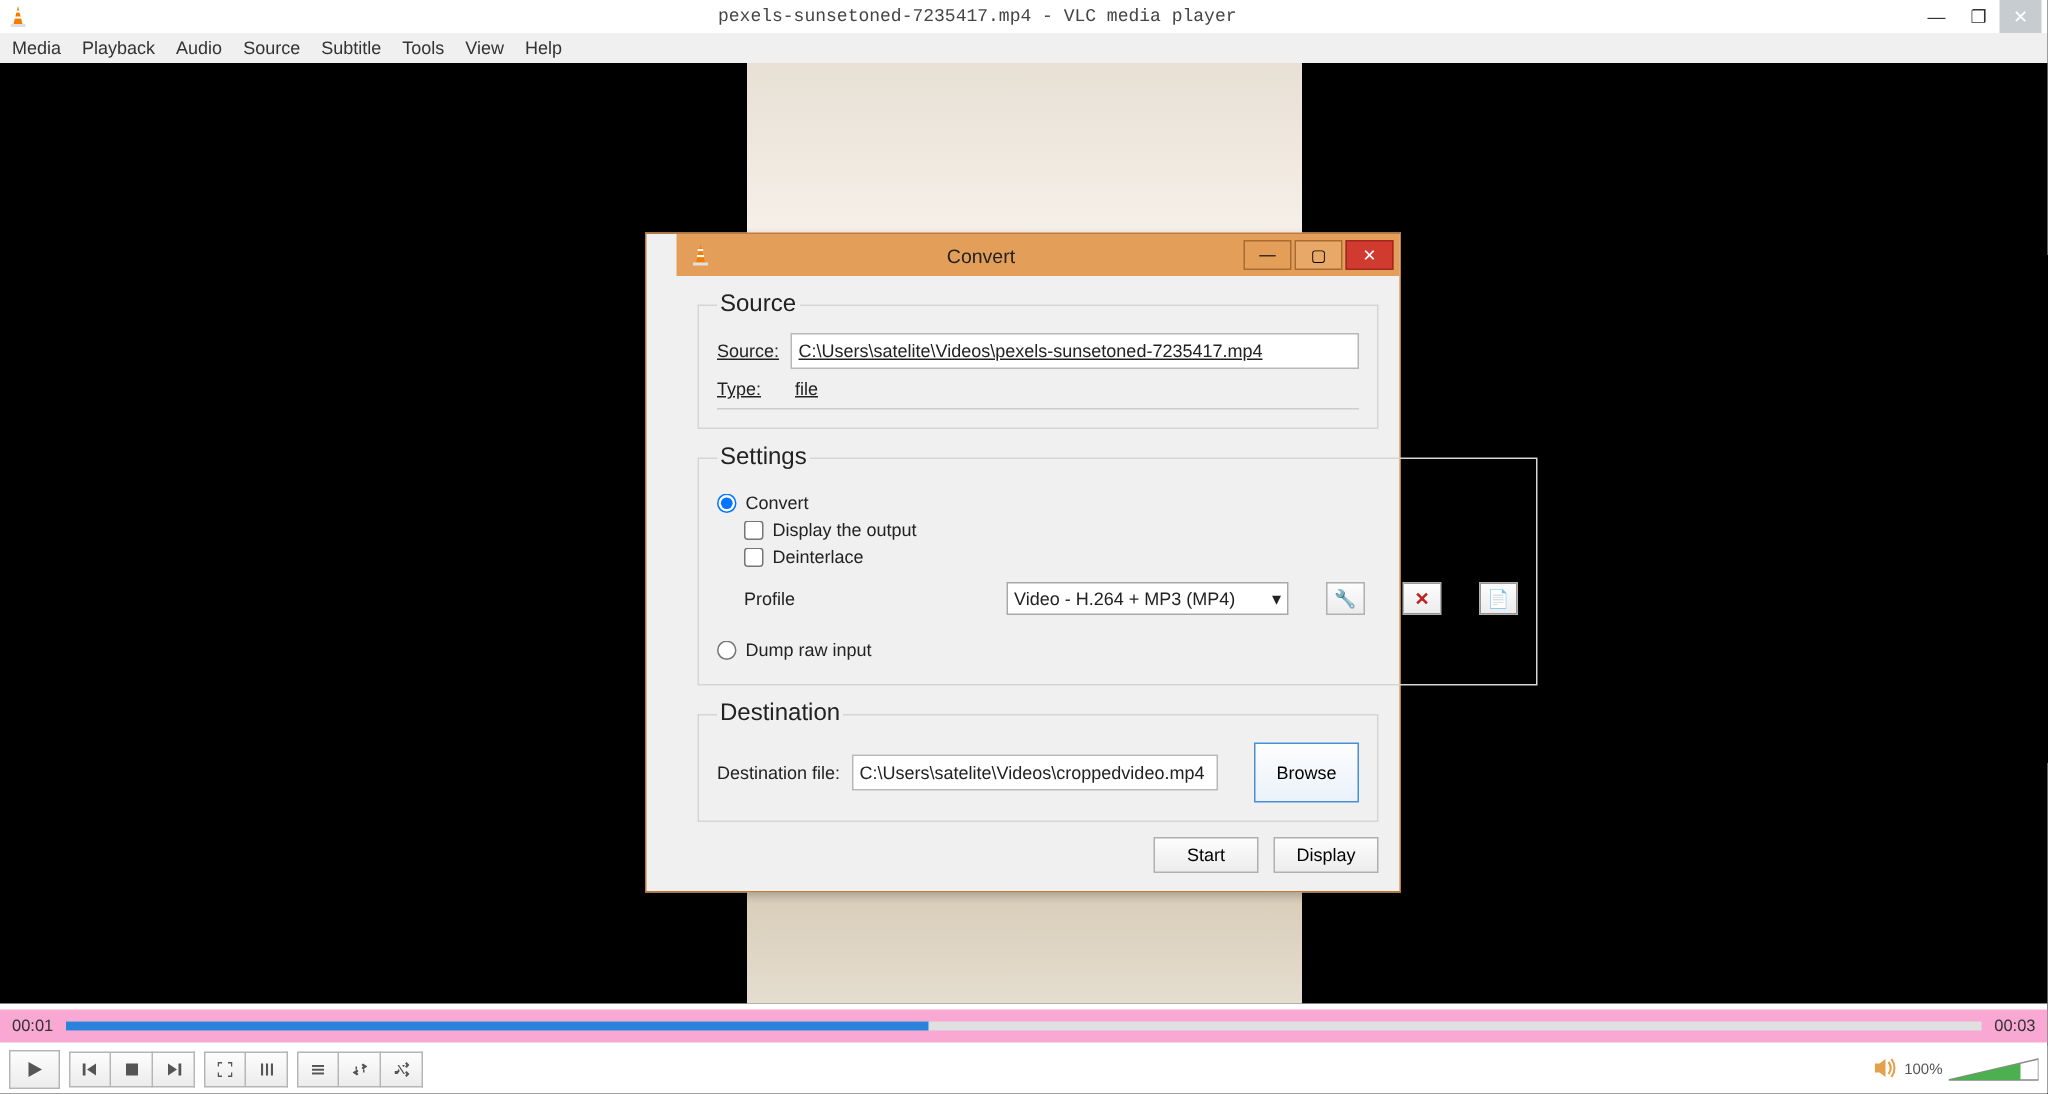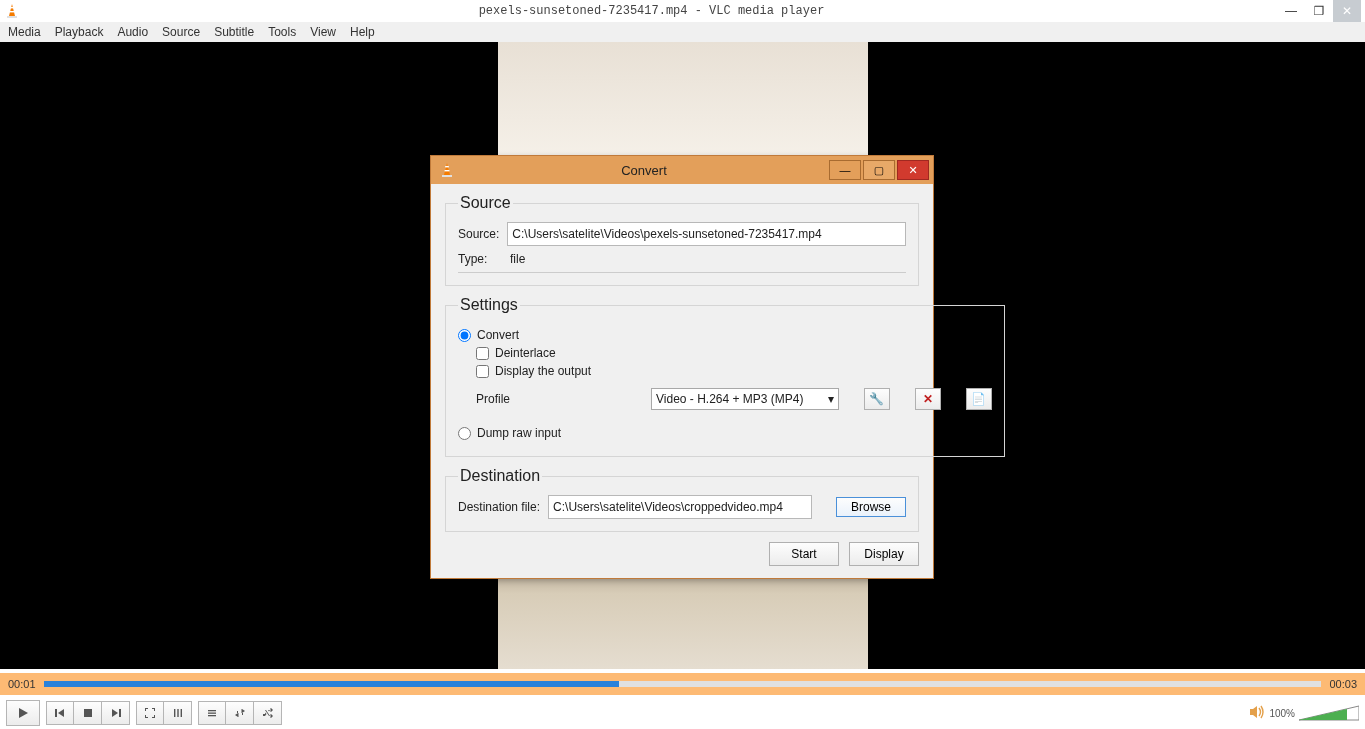--- a/index.html
+++ b/index.html
@@ -17,69 +17,69 @@
 
 .menubar { height: 20px; background: #f0f0f0; display: flex; align-items: center; padding: 0 8px; gap: 14px; font-size: 12px; color: #333; }
 .menubar span { cursor: default; }
 
 
 .video-area { position: absolute; top: 42px; left: 0; right: 0; bottom: 60px; background: #000; display: flex; align-items: center; justify-content: center; }
 .video-frame { width: 370px; height: 100%; background: linear-gradient(180deg, #e8e0d5 0%, #f5f0e8 18%, #9a8a78 32%, #f0ead8 42%, #e0d5c5 55%, #6b5a48 70%, #8a7a68 78%, #d8cdb8 88%, #e5ddd0 100%); position: relative; }
 .video-frame::after { content:""; position:absolute; top:30%; left:15%; width:70%; height:35%; background: radial-gradient(ellipse at center, rgba(240,230,215,0.7) 0%, rgba(110,90,70,0.4) 50%, transparent 80%); border-radius:40%; }
 
 
-.timeline-row { position: absolute; bottom: 34px; left: 0; right: 0; height: 22px; display: flex; align-items: center; padding: 0 8px; gap: 8px; font-size: 11px; color: #333; background:#fdba74;}
+.timeline-row { position: absolute; bottom: 34px; left: 0; right: 0; height: 22px; display: flex; align-items: center; padding: 0 8px; gap: 8px; font-size: 11px; color: #333; background:#f9a8d4;}
 .seekbar { flex: 1; height: 6px; background: #e0e0e0; position: relative; }
 .seekbar .filled { position: absolute; top: 0; left: 0; height: 100%; background: #2a82da; }
 
 
 .controls-row { position: absolute; bottom: 0; left: 0; right: 0; height: 32px; background: #fff; display: flex; align-items: center; padding: 0 6px; gap: 6px; }
 .ctrl-btn { width: 28px; height: 24px; border: 1px solid #b5b5b5; background: linear-gradient(#fdfdfd,#ececec); display: flex; align-items: center; justify-content: center; font-size: 11px; color: #444; cursor: default;}
 .ctrl-btn.play { width: 34px; height: 26px; }
 .ctrl-group { display: flex; gap: 0; }
 .ctrl-group .ctrl-btn + .ctrl-btn { border-left: none; }
 .spacer { flex: 1; }
 .vol-wrap { display:flex; align-items:center; gap:4px; font-size:10px; color:#555;}
 .vol-triangle { width: 60px; height: 18px; position: relative; }
 .vol-triangle svg { width: 60px; height: 18px; }
 
 
-.dialog { position: absolute; top: 155px; left: 430px; width: 504px; background: #f0f0f0; border: 1px solid #c07a3a; box-shadow: 2px 2px 6px rgba(0,0,0,0.25); }
+.dialog { position: absolute; top: 155px; left: 430px; width: 504px; background: #f0f0f0; border: 1px solid #c07a3a; box-shadow: 2px 2px 6px rgba(0,0,0,0.25); padding-left: 20px; }
 .dlg-titlebar { height: 28px; background: #e39f5a; display: flex; align-items: center; padding: 0 4px 0 8px; }
 .dlg-titlebar .app-icon { width: 16px; height: 16px; margin-right: 6px;}
 .dlg-titlebar .dlg-title { flex:1; text-align:center; font-size: 13px; color:#222;}
 .dlg-win-btn { width: 32px; height: 20px; margin-left:2px; display:flex; align-items:center; justify-content:center; font-size:11px; border:1px solid #a86b30; background:#e39f5a; cursor:default;}
 .dlg-win-btn.max { background:#e8a968;}
 .dlg-win-btn.close { background: #d13a2e; color:#fff; border-color:#a02820;}
 .dlg-body { padding: 10px 14px 12px; font-size: 12px; color: #222; }
 
 fieldset.group { border: 1px solid #d5d5d5; padding: 10px 12px 12px; margin-bottom: 10px; }
 fieldset.group legend { font-size: 16px; color: #222; padding: 0 2px; }
 
-.row { display: flex; align-items: center; gap: 8px; margin-bottom: 6px; }
+.row { display: flex; align-items: center; gap: 8px; margin-bottom: 6px; text-decoration: underline; }
 .row .lbl { font-size: 12px; color:#222; }
 .txt-input { flex:1; height: 24px; border: 1px solid #b8b8b8; background:#fff; font-size: 12px; padding: 0 4px; color:#222;}
 .hr-line { border-bottom: 1px solid #ccc; margin: 6px 0 0 0; }
 
 .radio-row { display:flex; align-items:center; gap:6px; margin: 4px 0;}
 .radio { width:13px; height:13px; }
 .chk { width:13px; height:13px; }
 
 .indent { margin-left: 18px; }
 
 .profile-row { display:flex; align-items:center; gap:25px; margin-top:10px;}
 .profile-row .lbl { width: 150px; }
 .select { width: 188px; height: 22px; border:1px solid #a8a8a8; background:#fff; font-size:12px; display:flex; align-items:center; padding: 0 4px; justify-content:space-between;}
 .toolbtn { width:26px; height:22px; border:1px solid #b0b0b0; background:linear-gradient(#fdfdfd,#ececec); display:flex; align-items:center; justify-content:center; font-size:12px; cursor:default;}
 .toolbtn.red { color:#c02020; font-weight:bold;}
 
 .dest-row { display:flex; align-items:center; gap:8px;}
 .dest-row .lbl { white-space: nowrap;}
 .dest-row .txt-input { flex:1;}
-.browse-btn { width:70px; height:20px; border:1px solid #4a90d9; background:linear-gradient(#fdfdfd,#eaf2fb); font-size:12px; cursor:default;margin-left:16px;}
+.browse-btn { width:70px; height:40px; border:1px solid #4a90d9; background:linear-gradient(#fdfdfd,#eaf2fb); font-size:12px; cursor:default;margin-left:16px;}
 
 .dlg-buttons { display:flex; justify-content:flex-end; gap:10px; margin-top: 6px;}
 .dlg-buttons button { width:70px; height:24px; border:1px solid #b0b0b0; background:linear-gradient(#fdfdfd,#ececec); font-size:12px; cursor:default;}
 
 .cone-icon svg { display:block; }
 </style>
 </head>
 <body>
 
 <div class="titlebar">
@@ -237,25 +237,25 @@
       <legend>Settings</legend>
 
       <div class="radio-row">
         <input type="radio" class="radio" checked="" style="">
         <span>Convert</span>
       </div>
 
       <div class="indent">
         <div class="radio-row">
           <input type="checkbox" class="chk" style="">
-          <span>Deinterlace</span>
+          <span>Display the output</span>
         </div>
         <div class="radio-row">
           <input type="checkbox" class="chk" style="">
-          <span>Display the output</span>
+          <span>Deinterlace</span>
         </div>
 
         <div class="profile-row">
           <span class="lbl">Profile</span>
           <div class="select">
             <span>Video - H.264 + MP3 (MP4)</span>
             <span>▾</span>
           </div>
           <div class="toolbtn">
             <span>🔧</span>

